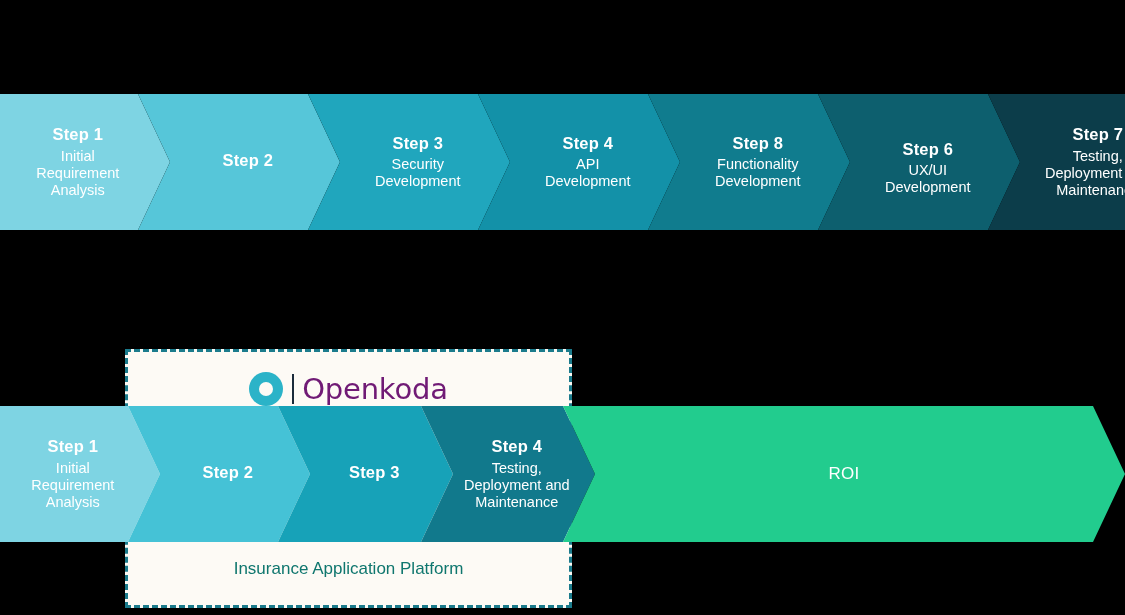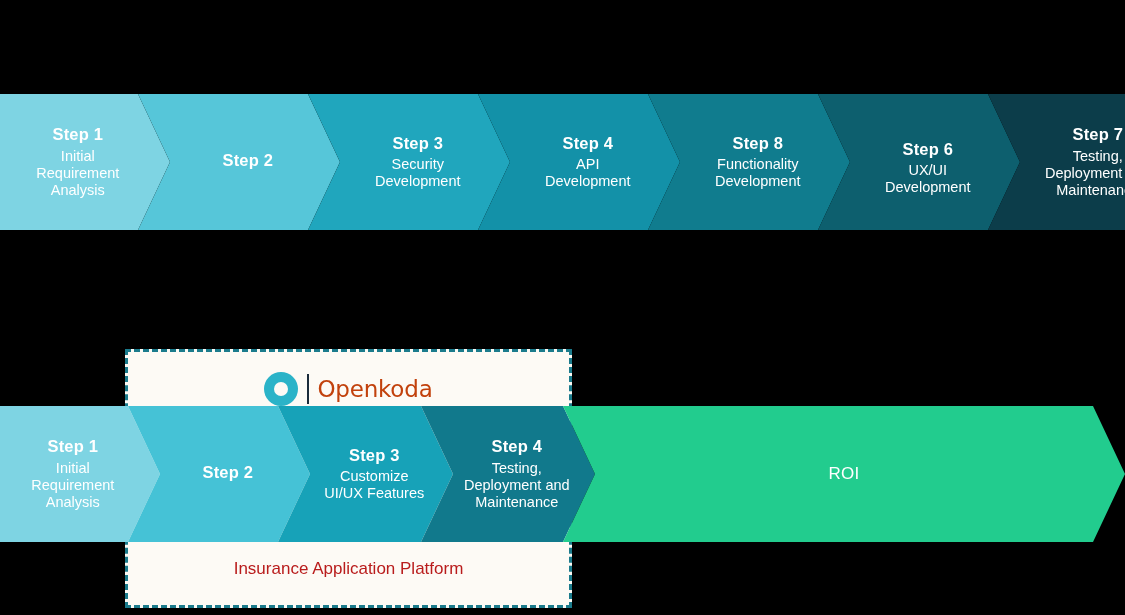--- a/index.html
+++ b/index.html
@@ -77,27 +77,27 @@
     margin-right:9px;
   }
   .logo-ring i{
     display:block;width:14px;height:14px;border-radius:50%;
     background:#fdfaf5;
   }
   .logo-bar{
     width:2px;height:30px;background:#1b2b3a;margin-right:8px;
   }
   .logo-word{
-    font-size:23px;color:#c2410c;font-family:"DejaVu Sans",sans-serif;
+    font-size:29px;color:#701a75;font-family:"DejaVu Sans",sans-serif;
     letter-spacing:-.2px;
   }
   #platform-caption{
     position:absolute;left:0;right:0;bottom:26px;
     text-align:center;
-    font-size:17px;color:#b91c1c;
+    font-size:17px;color:#0f766e;
   }
 
   
   #row-bottom{z-index:3;}
   #row-top{z-index:1;}
 </style>
 </head>
 <body>
 
 <div class="stage">
@@ -195,21 +195,20 @@
         <div style="position: relative; z-index: 2; padding-left: 17.6px;">
           <div class="step-title">Step 2</div>
         </div>
       </div>
       <div class="arrow" style="left: 278px; width: 175px;">
         <svg class="arrow-shape" viewBox="0 0 175 136" preserveAspectRatio="none">
           <path d="M0 0 L143 0 L175 68 L143 136 L0 136 L32 68 Z" fill="#17a2b8"></path>
         </svg>
         <div style="position: relative; z-index: 2; padding-left: 17.6px;">
           <div class="step-title">Step 3</div>
-          <div class="step-desc">Customize<br>UI/UX Features</div>
         </div>
       </div>
       <div class="arrow" style="left: 421px; width: 174px;">
         <svg class="arrow-shape" viewBox="0 0 174 136" preserveAspectRatio="none">
           <path d="M0 0 L142 0 L174 68 L142 136 L0 136 L32 68 Z" fill="#11798c"></path>
         </svg>
         <div style="position: relative; z-index: 2; padding-left: 17.6px;">
           <div class="step-title">Step 4</div>
           <div class="step-desc">Testing,<br>Deployment and<br>Maintenance</div>
         </div>

